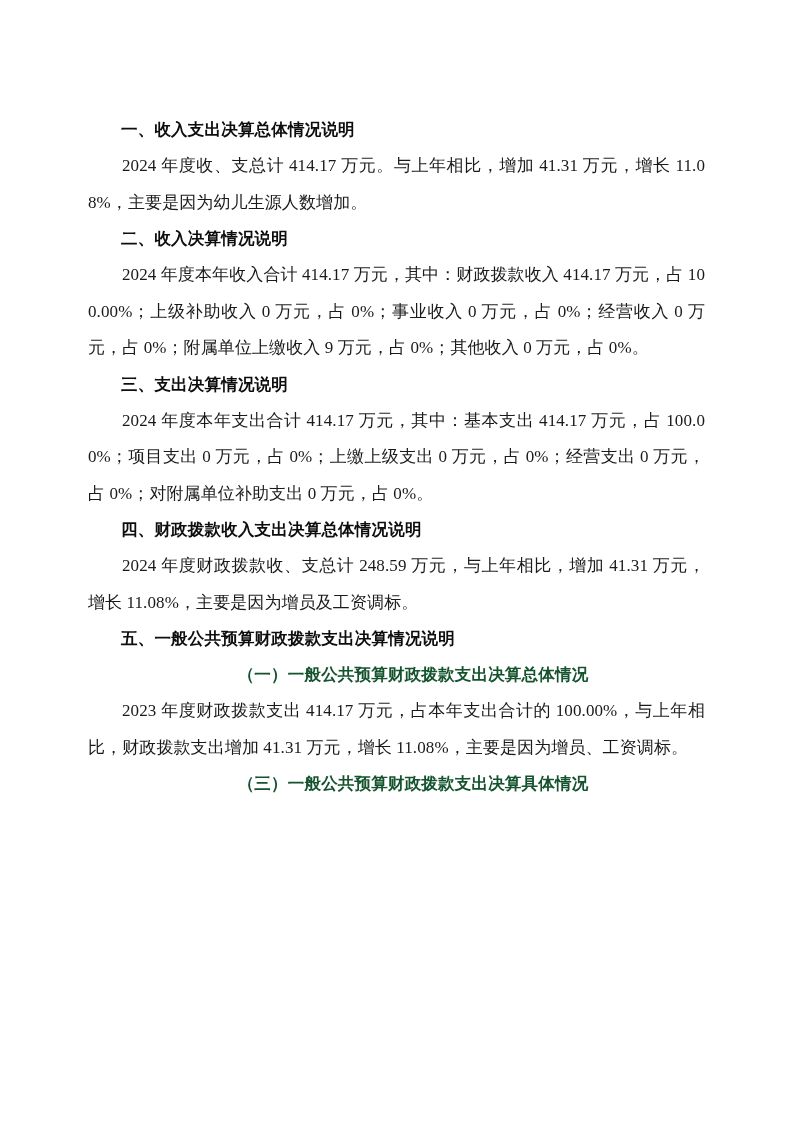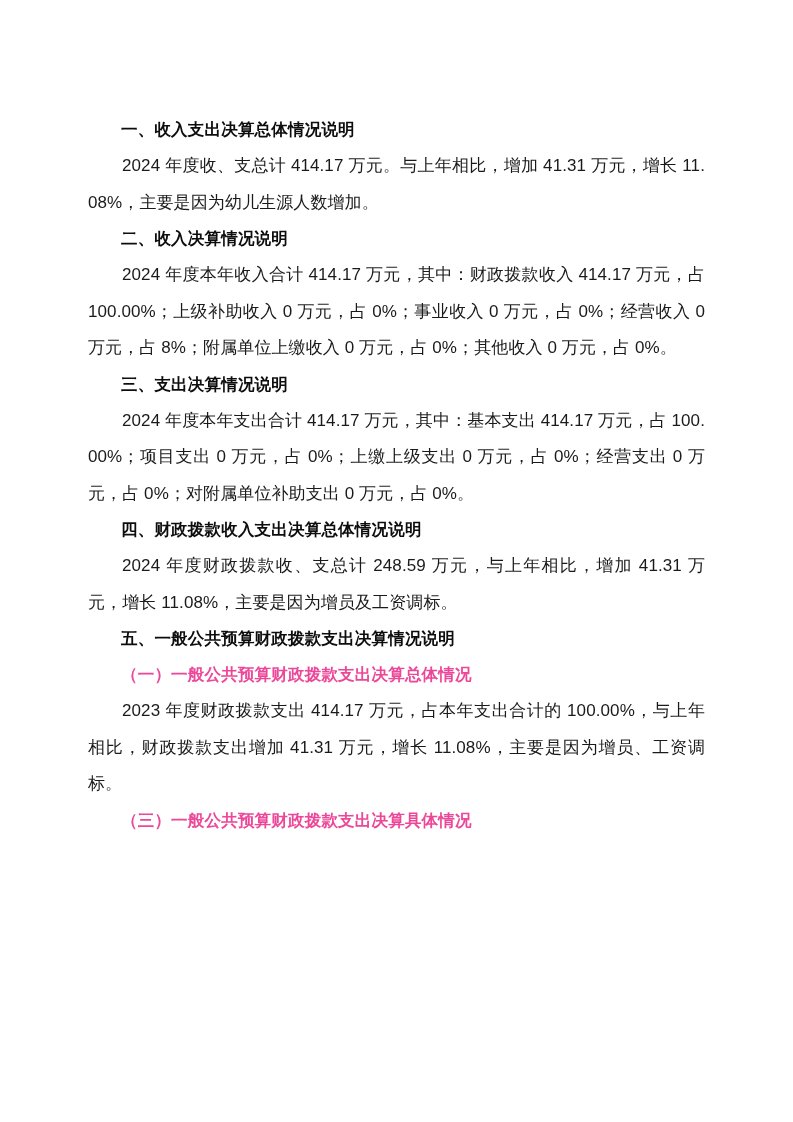--- a/index.html
+++ b/index.html
@@ -35,26 +35,27 @@
     margin: 0;
     white-space: nowrap;
   }
   .subheading {
     font-family: "DejaVu Sans", "Liberation Sans", sans-serif;
     font-weight: bold;
     font-size: 16.5px;
     line-height: 36px;
     text-indent: 33px;
     letter-spacing: 0.2px;
-    color: #ec4899;
+    color: #14532d;
     margin: 0;
     white-space: nowrap;
+    text-align: center;
   }
   .para {
-    font-family: Liberation Sans, sans-serif;
+    font-family: Liberation Serif, serif;
     font-size: 17px;
     line-height: 36.5px;
     text-indent: 34px;
     text-align: justify;
     text-align-last: left;
     letter-spacing: 0.1px;
     color: #1a1a1a;
     margin: 0;
     word-break: break-all;
   }
@@ -64,21 +65,21 @@
 
 <div class="page">
   <div class="content">
 
     <p class="heading">一、收入支出决算总体情况说明</p>
 
     <p class="para">2024 年度收、支总计 414.17 万元。与上年相比，增加 41.31 万元，增长 11.08%，主要是因为幼儿生源人数增加。</p>
 
     <p class="heading">二、收入决算情况说明</p>
 
-    <p class="para">2024 年度本年收入合计 414.17 万元，其中：财政拨款收入 414.17 万元，占 100.00%；上级补助收入 0 万元，占 0%；事业收入 0 万元，占 0%；经营收入 0 万元，占 8%；附属单位上缴收入 0 万元，占 0%；其他收入 0 万元，占 0%。</p>
+    <p class="para">2024 年度本年收入合计 414.17 万元，其中：财政拨款收入 414.17 万元，占 100.00%；上级补助收入 0 万元，占 0%；事业收入 0 万元，占 0%；经营收入 0 万元，占 0%；附属单位上缴收入 9 万元，占 0%；其他收入 0 万元，占 0%。</p>
 
     <p class="heading">三、支出决算情况说明</p>
 
     <p class="para">2024 年度本年支出合计 414.17 万元，其中：基本支出 414.17 万元，占 100.00%；项目支出 0 万元，占 0%；上缴上级支出 0 万元，占 0%；经营支出 0 万元，占 0%；对附属单位补助支出 0 万元，占 0%。</p>
 
     <p class="heading">四、财政拨款收入支出决算总体情况说明</p>
 
     <p class="para">2024 年度财政拨款收、支总计 248.59 万元，与上年相比，增加 41.31 万元，增长 11.08%，主要是因为增员及工资调标。</p>
 
     <p class="heading">五、一般公共预算财政拨款支出决算情况说明</p>

